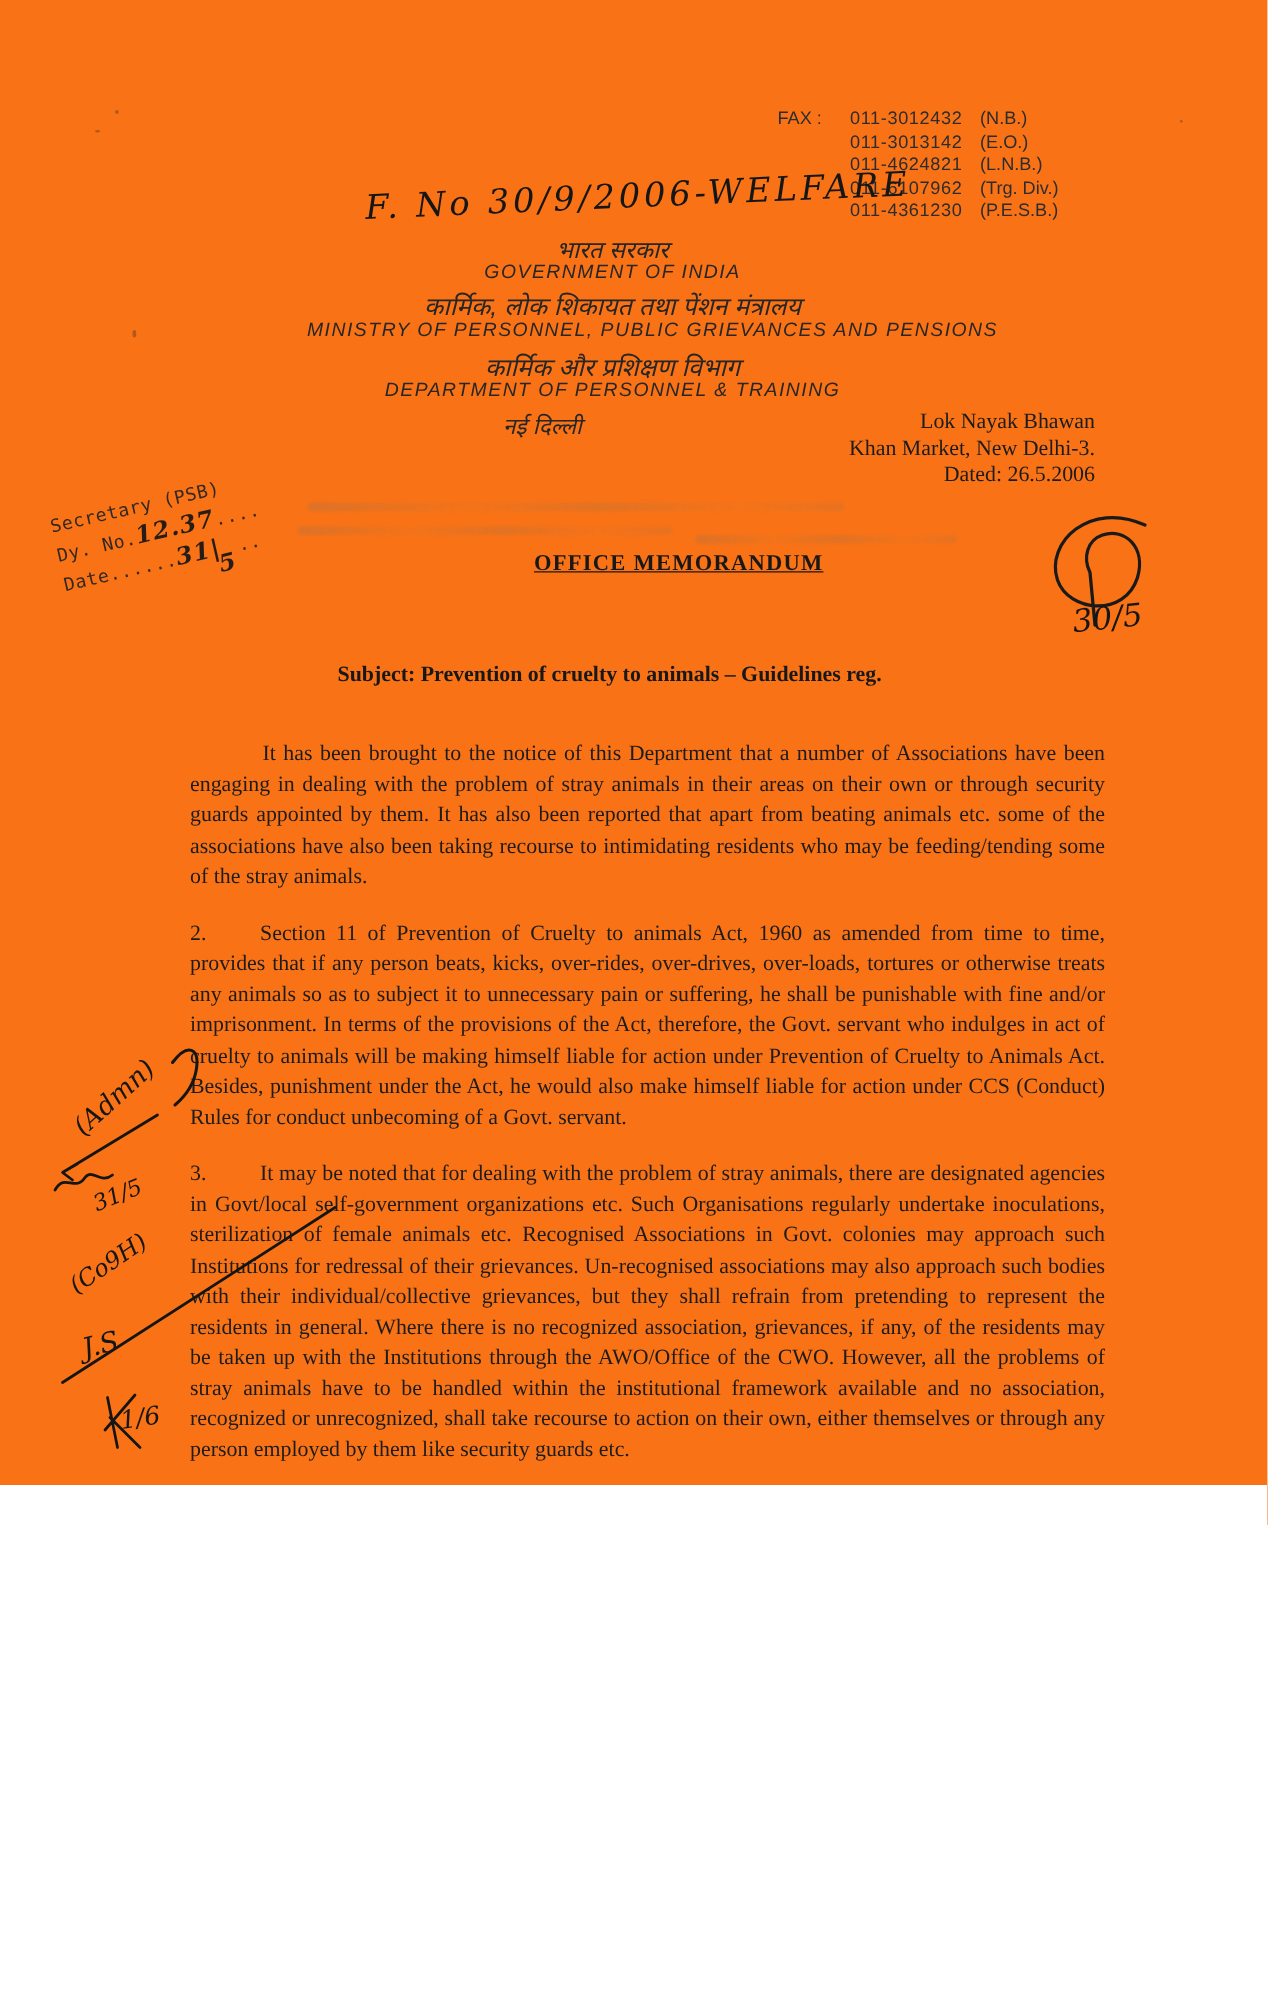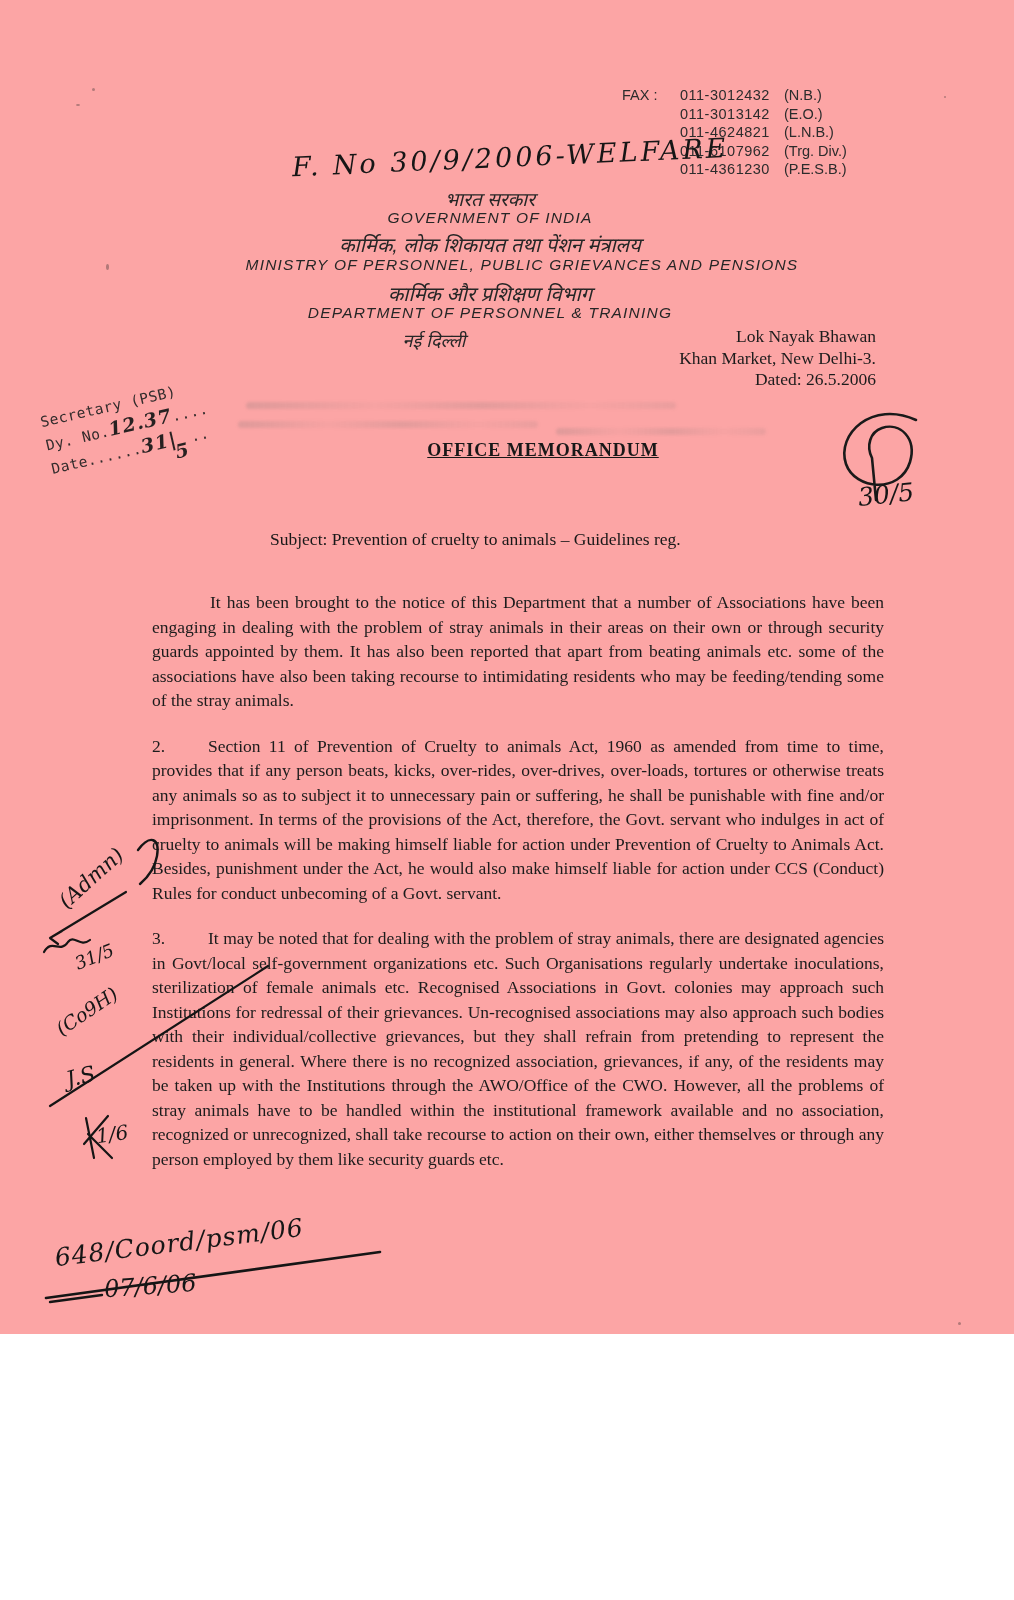--- a/index.html
+++ b/index.html
@@ -1,16 +1,16 @@
 <!DOCTYPE html>
 <html><head>
 <meta charset="utf-8">
 <style>
   html,body{margin:0;padding:0;background:#ffffff;}
-  #page{position:relative;width:1014px;height:1334px;background:#fca5a5;overflow:hidden;
+  #page{position:relative;width:1014px;height:1188px;background:#f97316;overflow:hidden;
         font-family:"Liberation Serif",serif;color:#1f1f1f;}
   
   .fax{position:absolute;left:622px;top:86px;font-family:"Liberation Sans",sans-serif;
        font-size:14.5px;line-height:18.6px;color:#2c2c2c;}
   .fax-row{display:flex;white-space:nowrap;}
   .fax-label{display:inline-block;width:58px;}
   .fax-number{display:inline-block;width:104px;letter-spacing:.5px;}
   .fax-unit{display:inline-block;}
   
   .hand{font-family:"DejaVu Serif",serif;font-style:italic;color:#161616;}
@@ -28,21 +28,21 @@
   
   .stamp{position:absolute;left:44px;top:392px;transform:rotate(-13deg);
          font-family:"DejaVu Sans Mono",monospace;font-size:14.5px;line-height:22px;
          color:#222;letter-spacing:.5px;white-space:nowrap;opacity:.92;}
   .stamp .hand{font-size:19px;font-weight:bold;letter-spacing:1px;}
   .stamp-five{position:relative;top:13px;left:-4px;}
   
   .om{position:absolute;left:0;top:440px;width:1014px;text-align:center;
       font-size:18px;font-weight:bold;letter-spacing:1px;text-decoration:underline;
       color:#181818;padding-left:36px;}
-  .subject{position:absolute;left:270px;top:529px;font-size:17.5px;font-weight:normal;
+  .subject{position:absolute;left:270px;top:529px;font-size:17.5px;font-weight:bold;
            color:#181818;}
   
   .bodytext{position:absolute;left:152px;top:590px;width:732px;font-size:17.5px;
             line-height:24.5px;text-align:justify;color:#1c1c1c;}
   .bodytext p{margin:0 0 21px 0;}
   .p-first{text-indent:58px;}
   .pnum{display:inline-block;width:56px;text-indent:0;}
   
   .note{position:absolute;white-space:nowrap;}
   .svgmark{position:absolute;}

